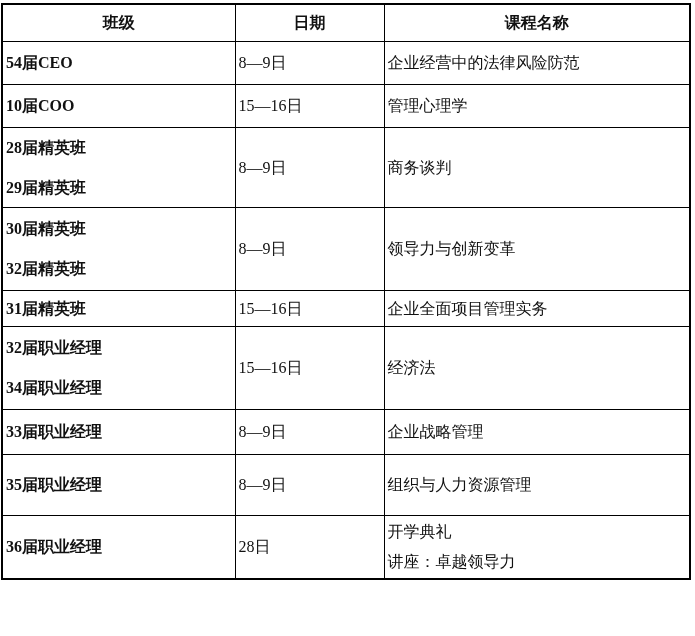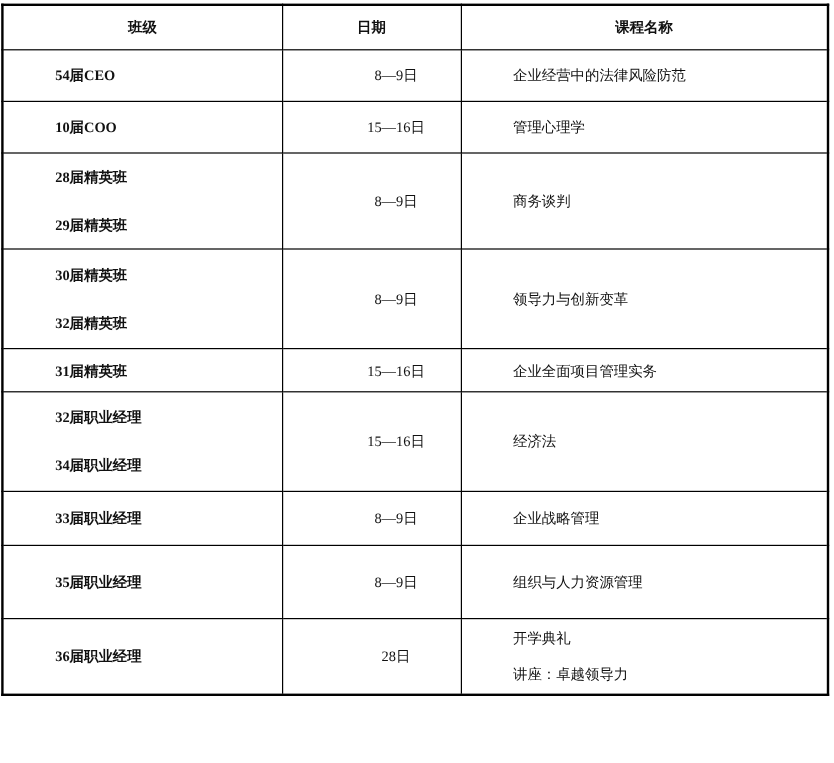--- a/index.html
+++ b/index.html
@@ -22,46 +22,45 @@
     table-layout: fixed;
     width: 688px;
     margin: 3px 0 0 1px;
     border: 2px solid #000000;
   }
   table.schedule th,
   table.schedule td {
     border: 1px solid #000000;
     padding: 0;
     vertical-align: middle;
-    font-size: 12px;
+    font-size: 16px;
     overflow: hidden;
   }
   table.schedule th {
     font-weight: bold;
     text-align: center;
     height: 36px;
   }
   td .cell-lines {
     display: flex;
     flex-direction: column;
     justify-content: center;
     height: 100%;
     padding: 0 2px 0 3px;
     box-sizing: border-box;
   }
   td .cell-lines div {
     line-height: 18px;
     white-space: nowrap;
-    margin-left: 40px;
   }
   td.class-cell {
     font-weight: bold;
   }
   td.class-cell .cell-lines { gap: 22px; }
-  td.date-cell .cell-lines { gap: 0; align-items: center; }
+  td.date-cell .cell-lines { gap: 0; }
   td.course-cell .cell-lines { gap: 12px; }
 </style>
 </head>
 <body>
 
 <div class="page">
   <table class="schedule">
     <colgroup>
       <col style="width:233px">
       <col style="width:149px">

